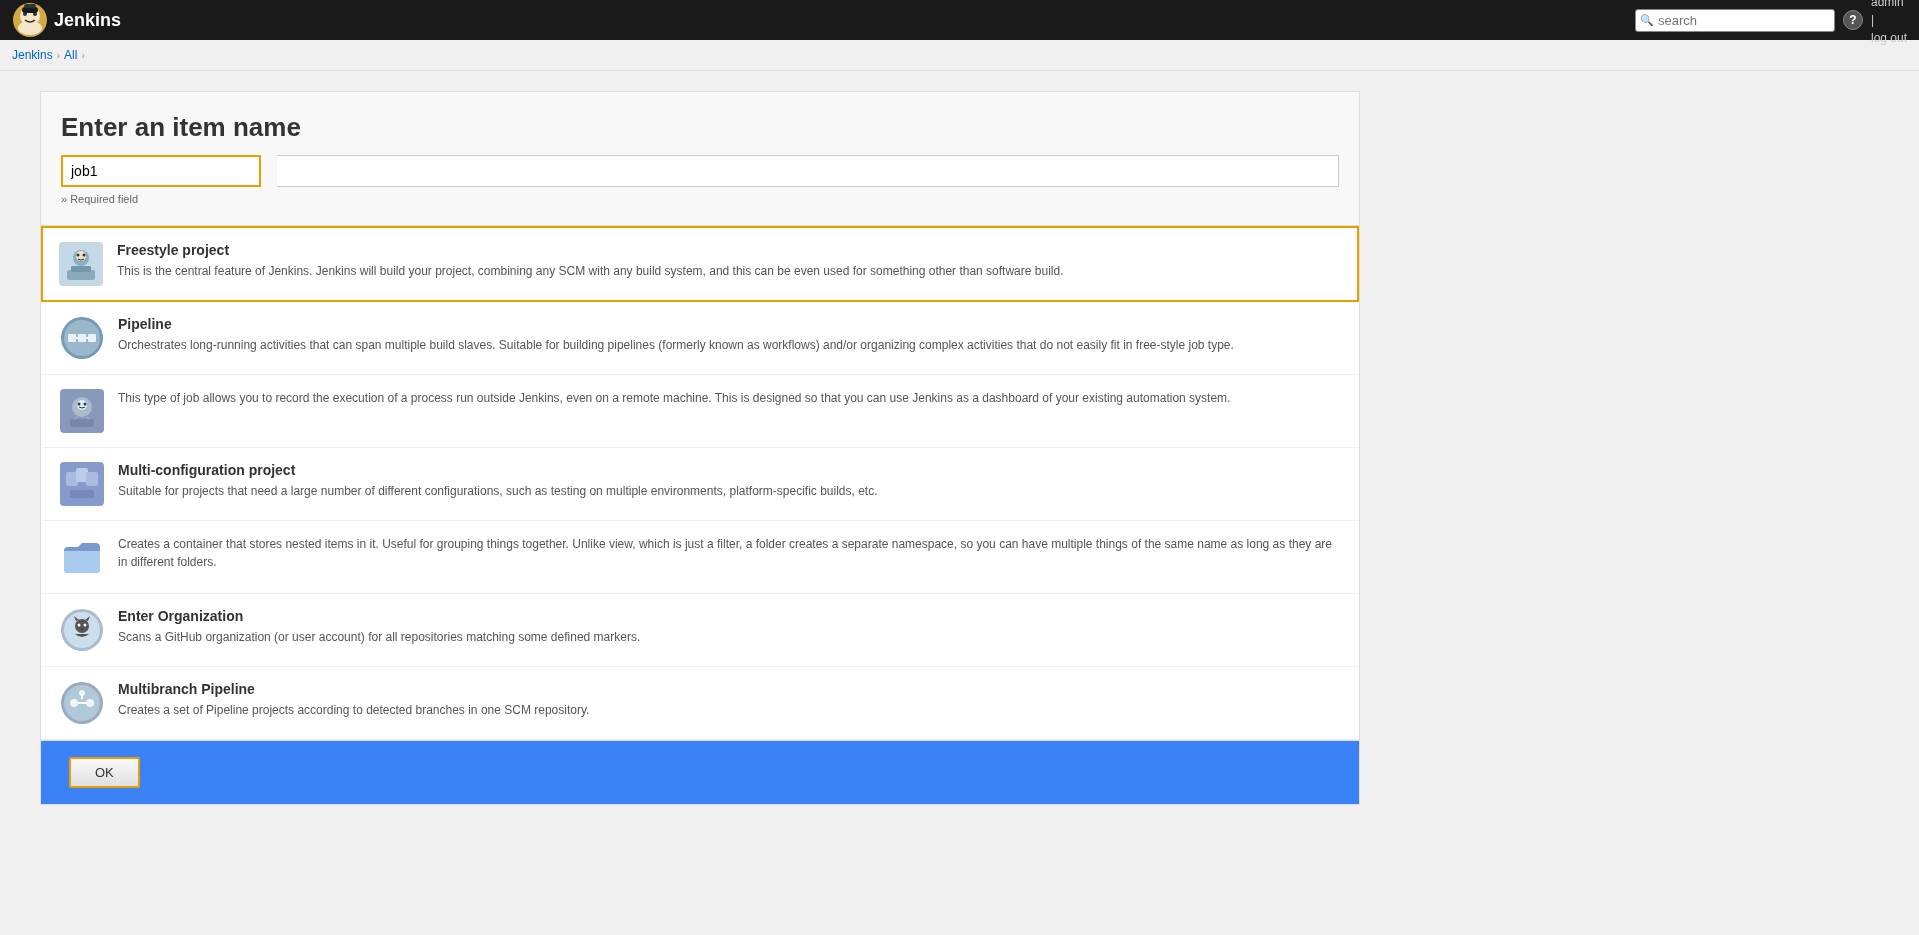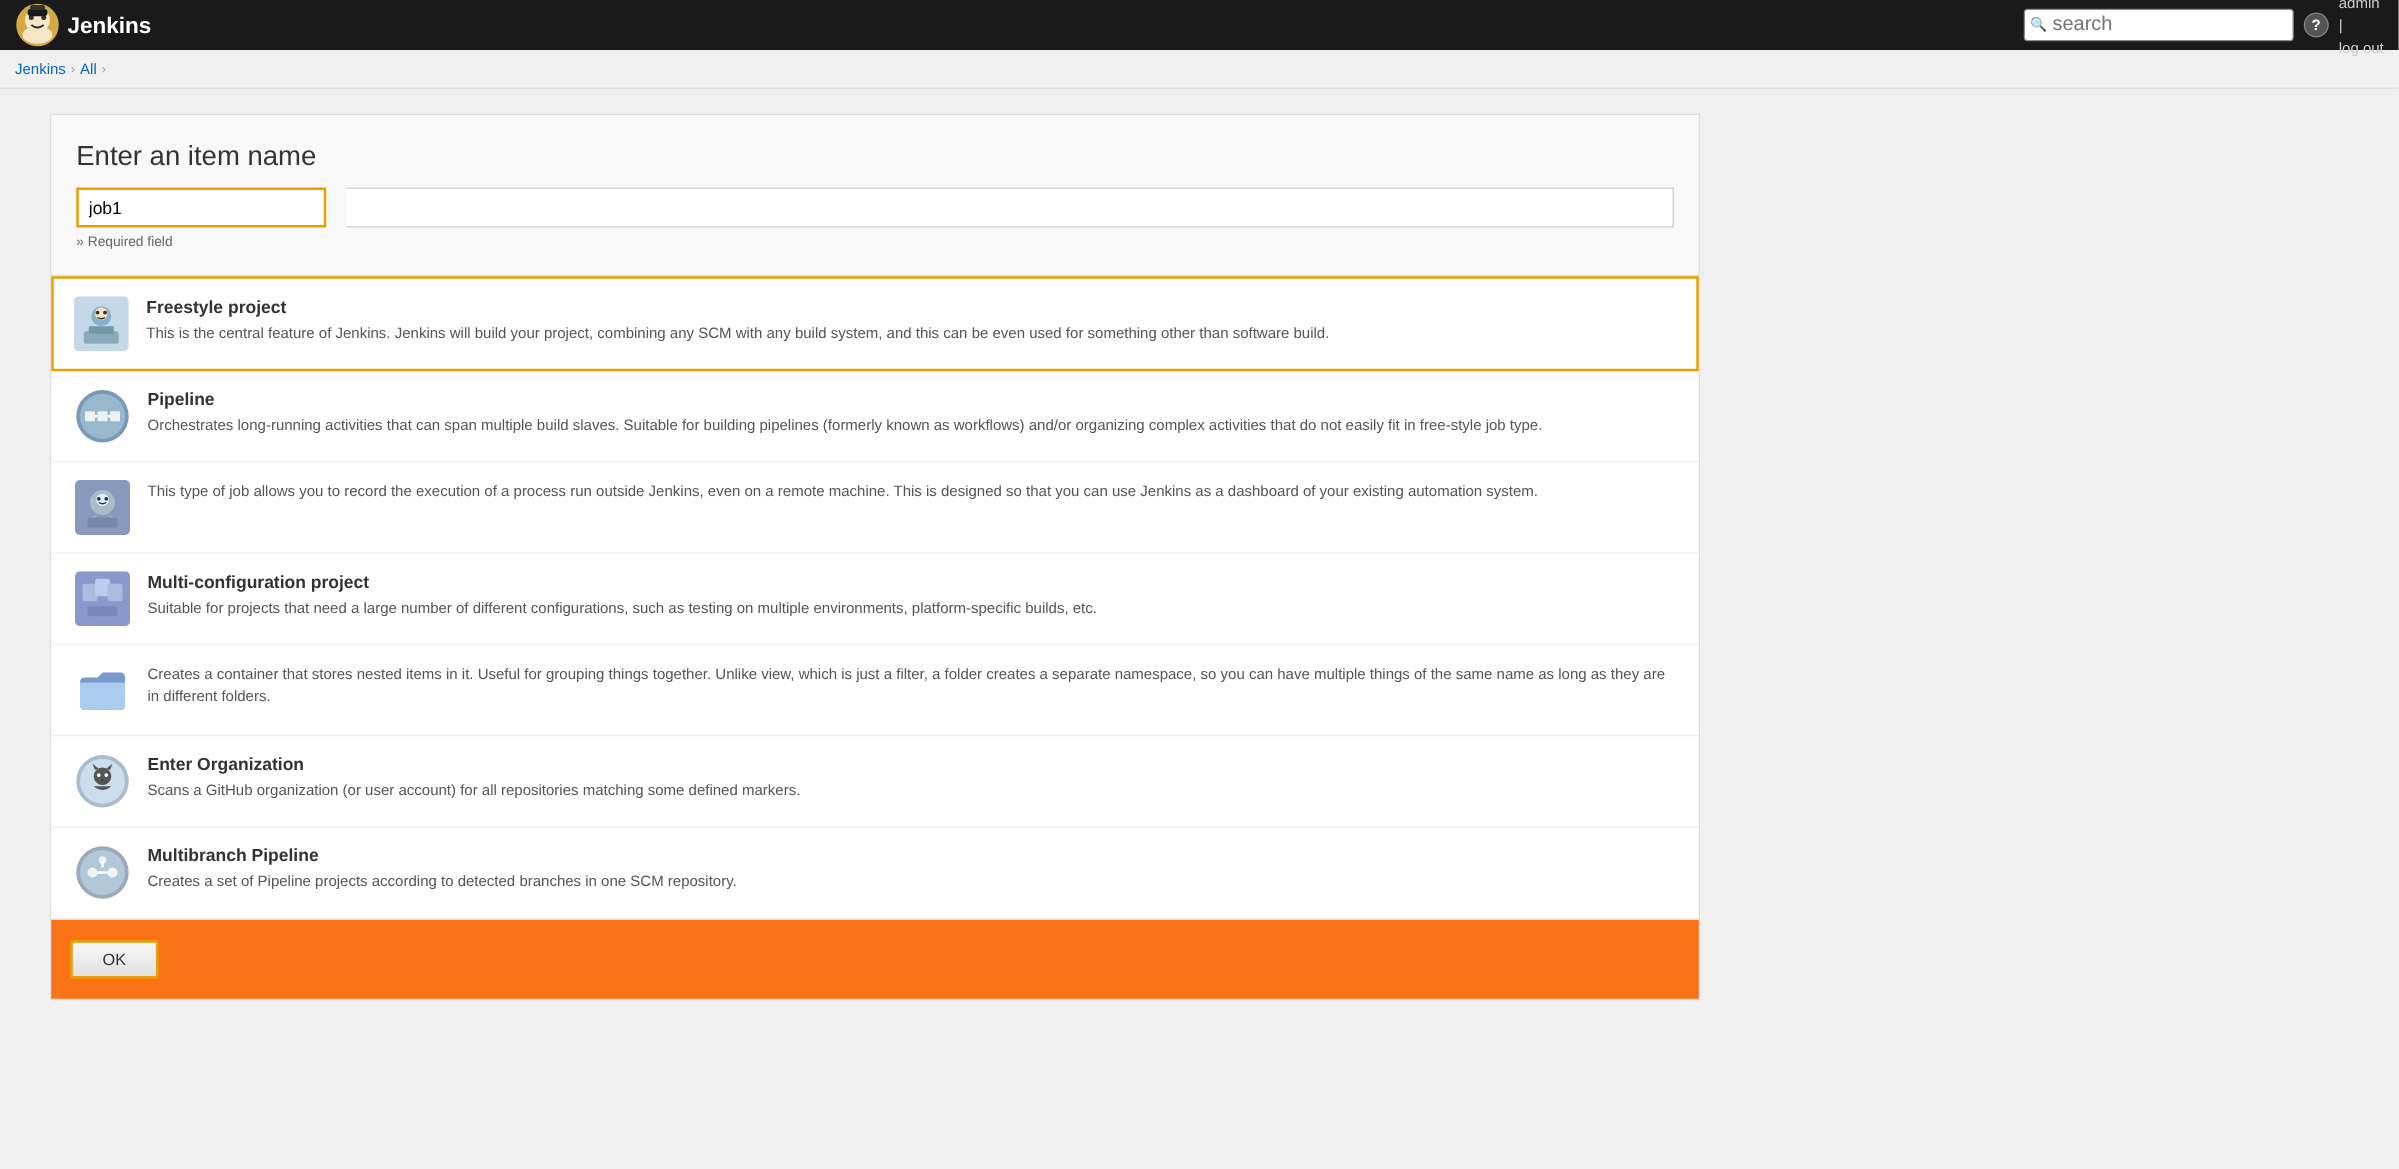--- a/index.html
+++ b/index.html
@@ -38,22 +38,22 @@
       align-items: center;
       gap: 8px;
     }
     #search-box-container {
       position: relative;
     }
     #search-input {
       background: #fff;
       border: 1px solid #888;
       padding: 3px 6px 3px 22px;
-      font-size: 16px;
-      width: 216px;
+      font-size: 13px;
+      width: 200px;
       border-radius: 3px;
     }
     #search-icon-inline {
       position: absolute;
       left: 5px;
       top: 50%;
       transform: translateY(-50%);
       color: #666;
       font-size: 11px;
     }
@@ -105,22 +105,22 @@
     }
 
     #item-name-section {
       background: #f8f8f8;
       border: 1px solid #ddd;
       padding: 20px 20px 10px 20px;
       margin-bottom: 0;
     }
 
     #section-title {
-      font-size: 22px;
-      font-weight: normal;
+      font-size: 26px;
+      font-weight: bold;
       color: #333;
       margin-bottom: 12px;
     }
 
     #item-name-row {
       display: flex;
       align-items: center;
       gap: 16px;
       margin-bottom: 6px;
     }
@@ -194,24 +194,24 @@
     }
 
     .project-desc {
       font-size: 12px;
       color: #555;
       line-height: 1.5;
     }
 
     
     #ok-section {
-      background: #f97316;
+      background: #3b82f6;
       border: 1px solid #ddd;
       border-top: none;
-      padding: 16px 15px;
+      padding: 16px 28px;
     }
 
     #ok-button {
       padding: 6px 24px;
       background: linear-gradient(to bottom, #f8f8f8, #e0e0e0);
       border: 2px solid #e8a000;
       font-size: 13px;
       cursor: pointer;
       color: #333;
       border-radius: 2px;

